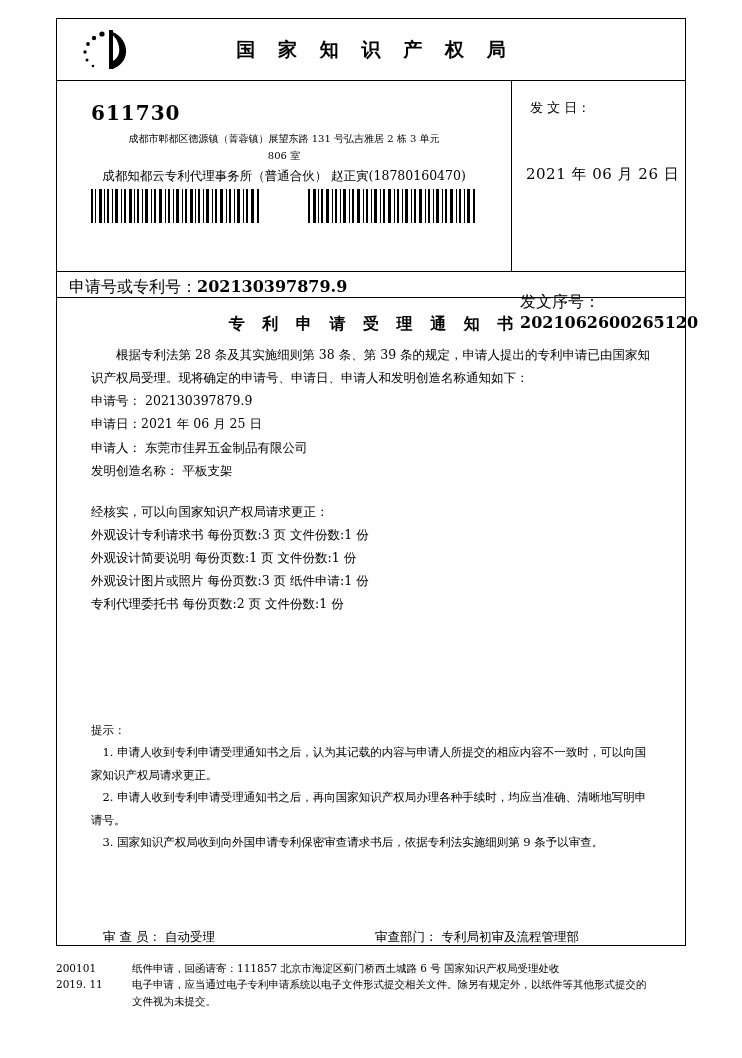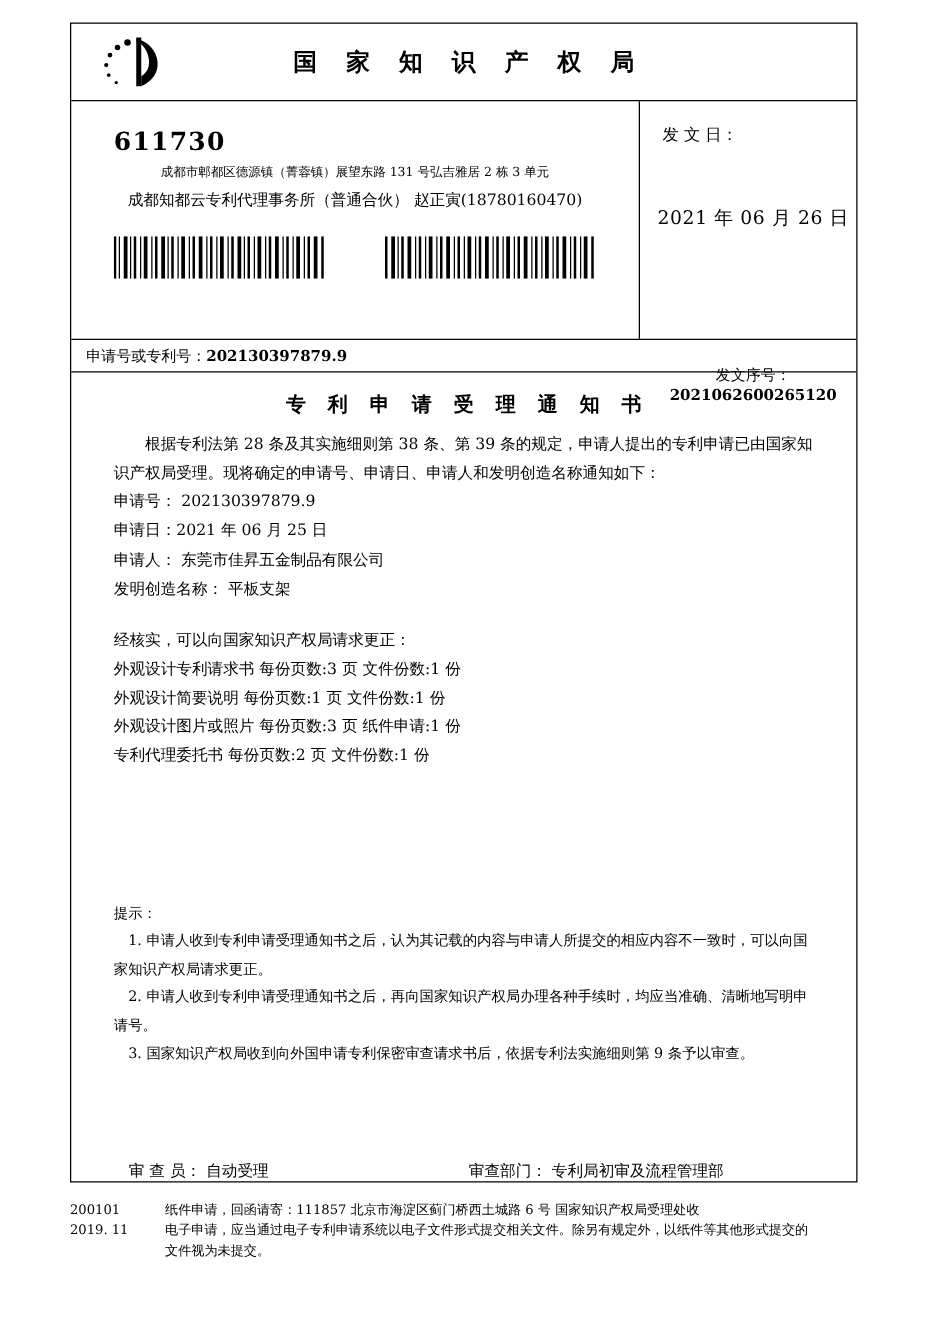--- a/index.html
+++ b/index.html
@@ -42,21 +42,21 @@
     top: 8px;
     width: 58px;
     height: 46px;
   }
   .header-title {
     position: absolute;
     left: 0;
     right: 0;
     top: 18px;
     text-align: center;
-    font-family: Liberation Sans, sans-serif;
+    font-family: Liberation Serif, serif;
     font-size: 19px;
     font-weight: bold;
     letter-spacing: 9px;
     text-indent: 9px;
   }
   
   .addr-row {
     position: relative;
     height: 191px;
     border-bottom: 1.5px solid #000;
@@ -124,22 +124,21 @@
     margin: 48px 0 0 14px;
     letter-spacing: 0.5px;
   }
   
   .num-row {
     position: relative;
     height: 26px;
     border-bottom: 1.5px solid #000;
     box-sizing: border-box;
     font-family: "DejaVu Serif", "Liberation Serif", serif;
-    font-size: 12px;
-    text-align: center;
+    font-size: 16px;
   }
   .num-left {
     position: absolute;
     left: 12px;
     top: 5px;
   }
   .num-right {
     position: absolute;
     left: 463px;
     top: 20px;
@@ -240,20 +239,21 @@
           </g>
         </svg>
       </div>
       <div class="header-title">国 家 知 识 产 权 局</div>
     </div>
 
     <div class="addr-row">
       <div class="addr-left">
         <div class="serial">611730</div>
         <div class="addr-lines">成都市郫都区德源镇（菁蓉镇）展望东路 131 号弘吉雅居 2 栋 3 单元</div>
+        <div class="addr-lines">806 室</div>
         <div class="addr-agency">成都知都云专利代理事务所（普通合伙）  赵正寅(18780160470)</div>
 
         <div class="barcode-area">
           <svg class="barcode" viewBox="0 0 170 34" preserveAspectRatio="none">
             <g fill="#000">
               <rect x="0" y="0" width="2" height="34"></rect>
                 <rect x="4" y="0" width="1" height="34"></rect>
               <rect x="8" y="0" width="3" height="34"></rect>
                 <rect x="13" y="0" width="1" height="34"></rect>
               <rect x="16" y="0" width="2" height="34"></rect>

